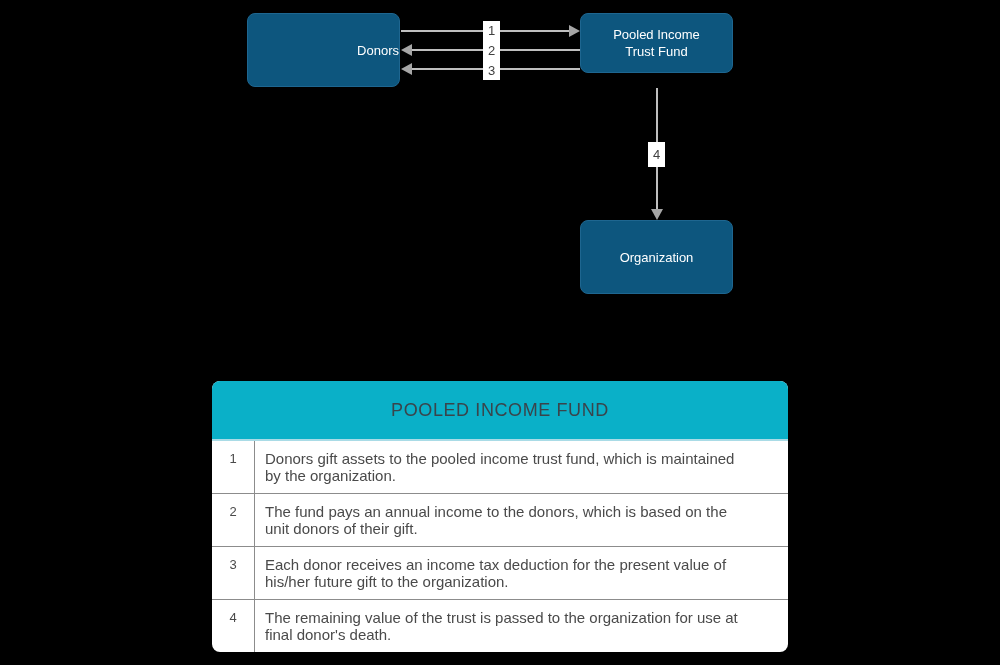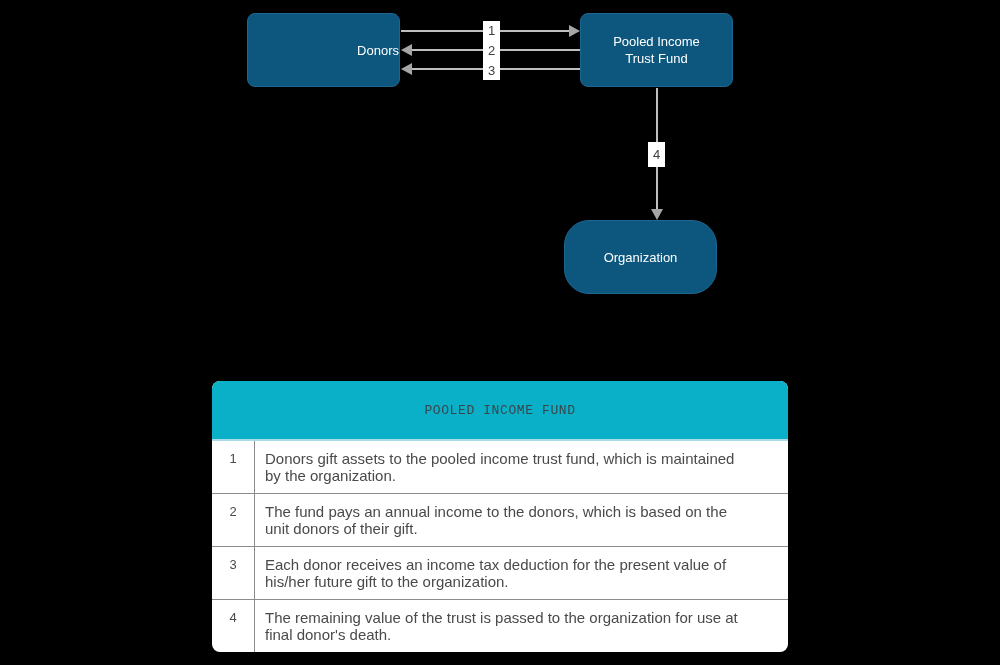--- a/index.html
+++ b/index.html
@@ -21,22 +21,22 @@
     border-radius: 8px;
     color: #ffffff;
     display: flex;
     align-items: center;
     justify-content: center;
     text-align: center;
     font-size: 13px;
     line-height: 17px;
   }
   .node-donors { left: 247px; top: 13px; width: 153px; height: 74px; justify-content: flex-end; }
-  .node-pooled { left: 580px; top: 13px; width: 153px; height: 74px; padding: 0 18px; }
-  .node-org    { left: 564px; top: 220px; width: 153px; height: 74px; border-radius: 25px; }
+  .node-pooled { left: 580px; top: 13px; width: 153px; height: 60px; padding: 0 18px; }
+  .node-org    { left: 580px; top: 220px; width: 153px; height: 74px; }
 
   
   .edge-line { position: absolute; background: #bfbfbf; }
   .edge-line.h { height: 2px; }
   .edge-line.v { width: 2px; }
   .arrow-head { position: absolute; width: 0; height: 0; }
   .arrow-head.right { border-top: 6px solid transparent; border-bottom: 6px solid transparent; border-left: 11px solid #a6a6a6; }
   .arrow-head.left  { border-top: 6px solid transparent; border-bottom: 6px solid transparent; border-right: 11px solid #a6a6a6; }
   .arrow-head.down  { border-left: 6px solid transparent; border-right: 6px solid transparent; border-top: 11px solid #a6a6a6; }
 
@@ -78,23 +78,22 @@
   .fund-table-header {
     height: 60px;
     background: #0ab0c8;
     border-bottom: 2px solid #a9dbe6;
     display: flex;
     align-items: center;
     justify-content: center;
   }
   .fund-table-title {
     color: #3a444b;
-    font-size: 13px;
+    font-size: 18px;
     letter-spacing: 0.6px;
-    font-family: Liberation Mono, monospace;
   }
   .fund-row {
     display: flex;
     min-height: 52px;
   }
   .fund-row + .fund-row { border-top: 1px solid #8c8c8c; }
   .fund-row-num {
     width: 43px;
     flex: 0 0 43px;
     border-right: 1px solid #8c8c8c;

